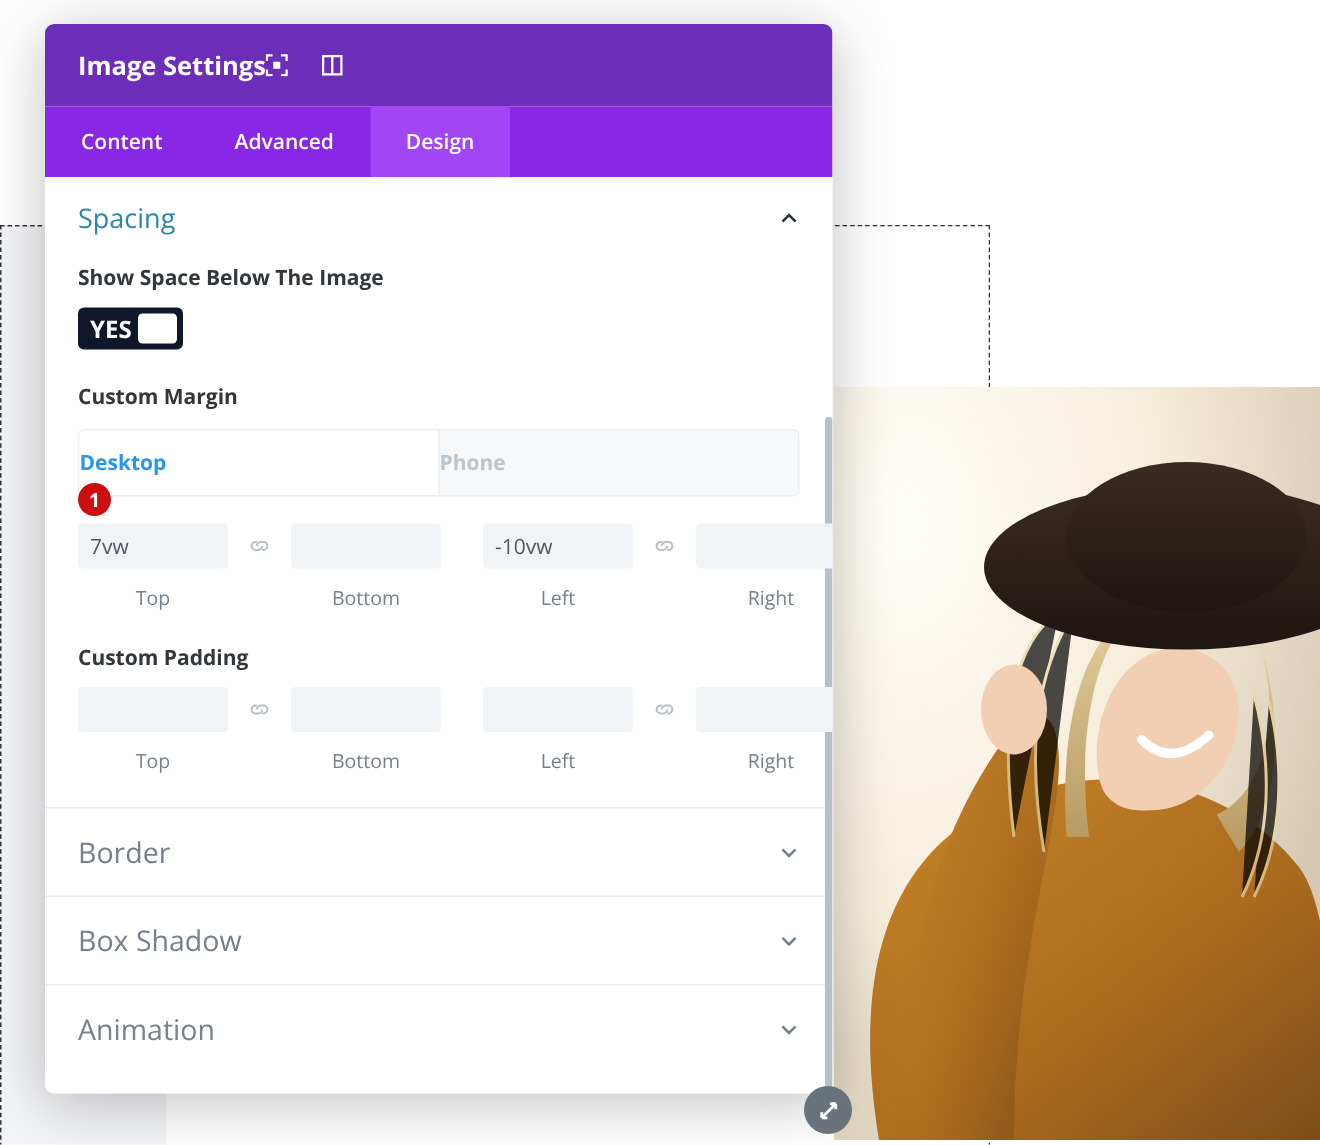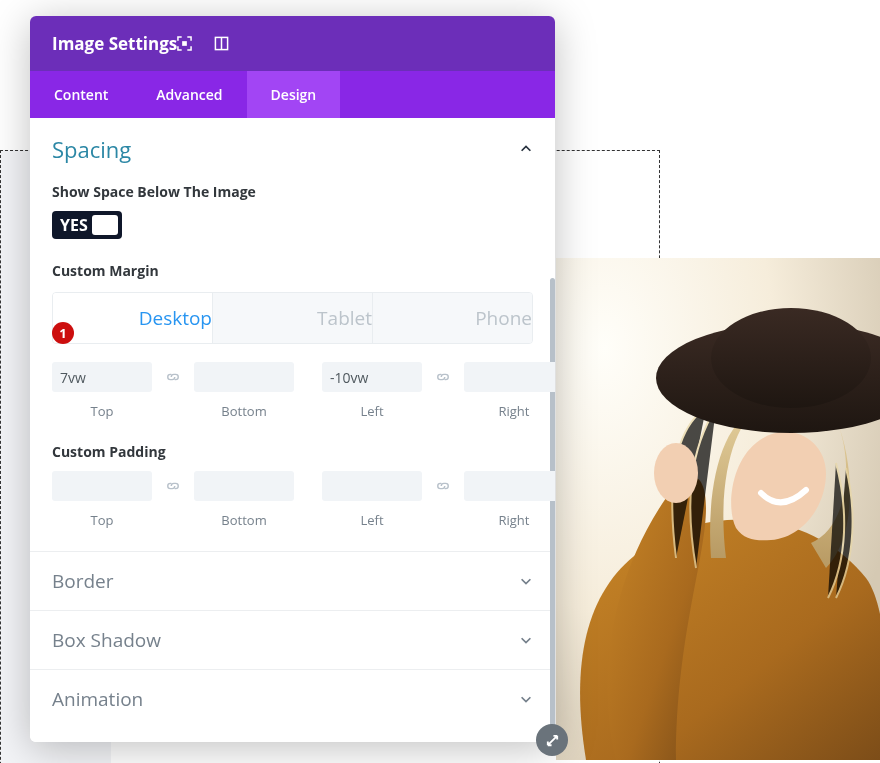--- a/index.html
+++ b/index.html
@@ -23,33 +23,33 @@
 
   .tabs { background:#8927e6; display:flex;text-align:center; }
   .tab { color:#fff; font-size:14px; font-weight:600; padding:14px 24px; cursor:pointer; }
   .tab.active { background:#a245f4; }
 
   .body { background:#fff; position:relative; }
   .scroll-track { position:absolute; right:0; top:160px; width:5px; height:460px; background:#b7c0c9; border-radius:3px; }
 
   .section { padding:16px 22px; border-bottom:1px solid #eceef0; }
   .sec-hdr { display:flex; align-items:center; justify-content:space-between; cursor:pointer; }
-  .sec-title-open { color:#2b87a5; font-size:22px; font-weight:400; }
+  .sec-title-open { color:#2b87a5; font-size:18px; font-weight:400; }
   .sec-title { color:#76818c; font-size:19px; font-weight:400; }
   .chev { width:14px; height:14px; fill:none; stroke:#2a3441; stroke-width:2; }
   .chev-muted { stroke:#76818c; }
 
   .field-label { font-size:14px; font-weight:700; color:#32373c; margin-top:6px; margin-bottom:10px; }
 
   .toggle { display:inline-flex; align-items:center; background:#0f172a; color:#fff; font-size:16px;
             font-weight:700; border-radius:4px; padding:3px 4px 3px 8px; gap:4px; cursor:pointer;justify-content:center; }
   .toggle .knob { width:26px; height:20px; background:#fff; border-radius:3px; }
 
   .resp-tabs { display:flex; border:1px solid #e9edf0; border-radius:4px; margin:12px 0 18px 0; overflow:hidden; }
-  .resp-tab { flex:1; text-align:right; padding:12px 0; font-size:19px; font-weight:400; color:#bcc4cb;
+  .resp-tab { flex:1; text-align:left; padding:12px 0; font-size:14px; font-weight:700; color:#bcc4cb;
               background:#f6f8fa; cursor:pointer; border-left:1px solid #e9edf0; }
   .resp-tab:first-child { border-left:none; }
   .resp-tab.active { background:#fff; color:#2895f1; }
 
   .spacing-grid { position:relative; display:flex; gap:14px; }
   .half { display:flex; gap:14px; align-items:flex-start; }
   .vline { width:1px; background:#e3e7eb; }
   .inputcol { width:100px; }
   .inp { width:100px; height:30px; background:#f1f4f7; border:none; border-radius:3px;
          font-size:14px; color:#4f585e; padding:0 8px; outline:none; }
@@ -163,21 +163,20 @@
       <div class="field-label" style="margin-top:18px">Show Space Below The Image</div>
       <div class="toggle">
         <span>YES</span>
         <span class="knob"></span>
       </div>
 
       <div class="field-label" style="margin-top:22px">Custom Margin</div>
 
       <div class="resp-tabs">
         <div class="resp-tab active">Desktop</div>
-        <div class="resp-tab">Tablet</div>
         <div class="resp-tab">Phone</div>
       </div>
 
       
       <div class="spacing-grid">
         <div class="half">
           <div class="inputcol">
             <input class="inp" value="7vw" style="">
             <span class="lbl">Top</span>
           </div>

